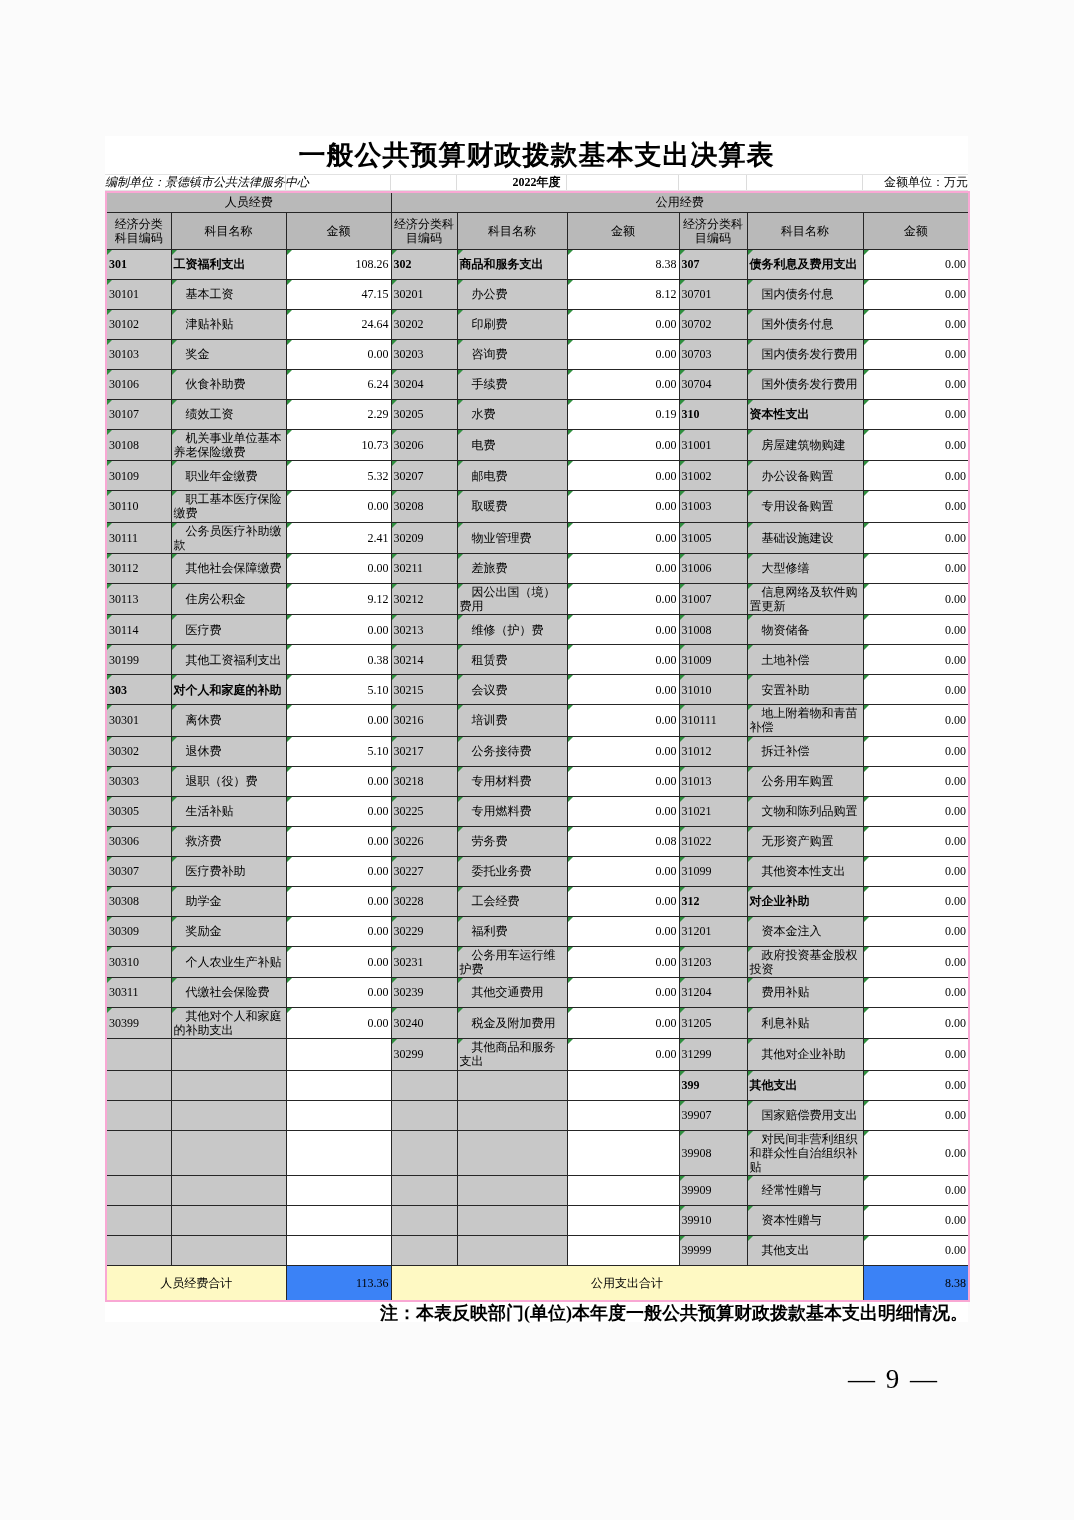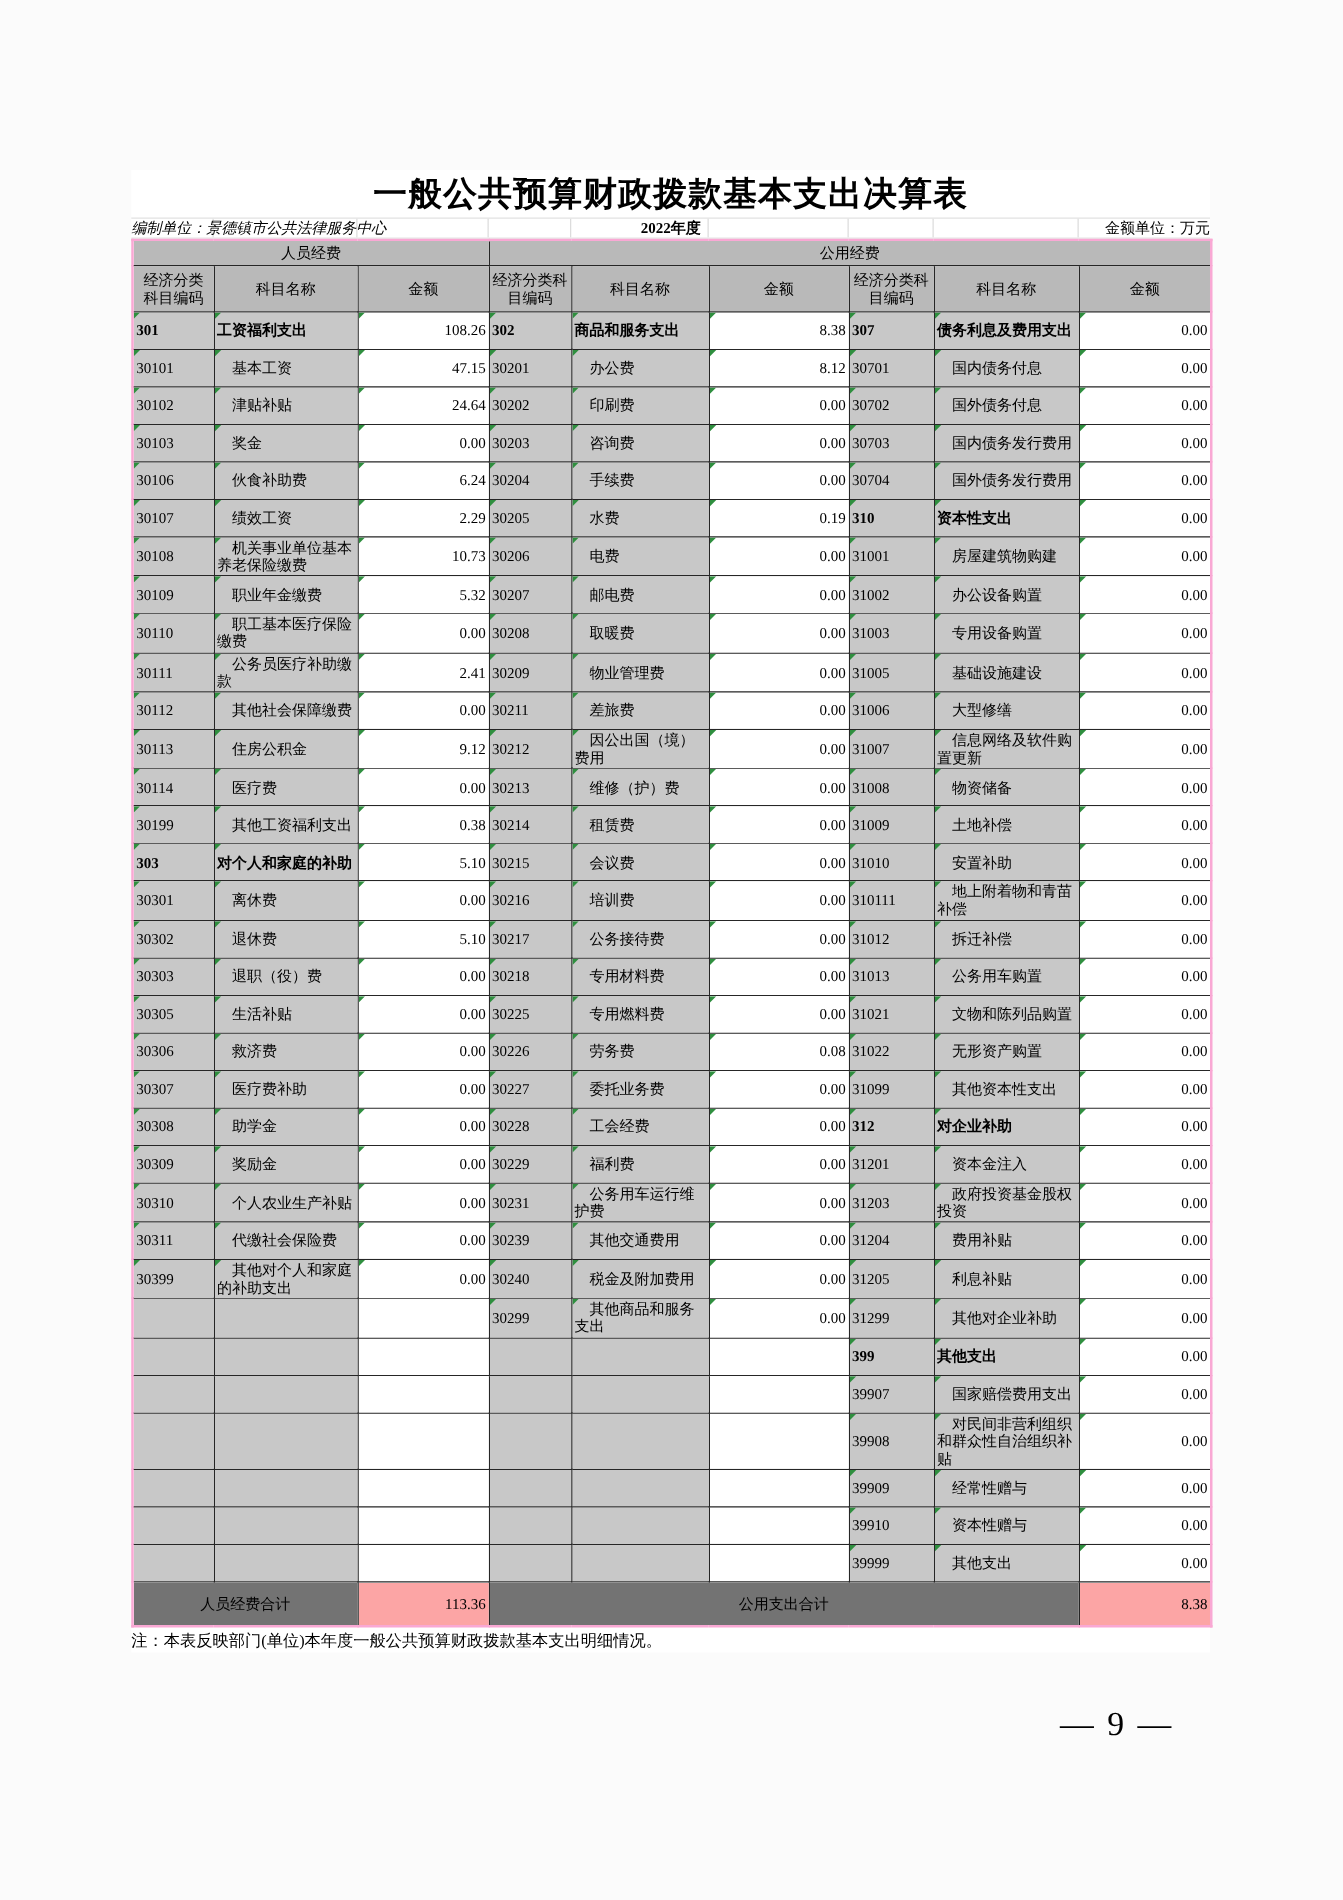--- a/index.html
+++ b/index.html
@@ -49,24 +49,24 @@
   td.name{background:#c8c8c8;padding-left:2px;}
   td.amt{background:#ffffff;text-align:right;padding-right:11px;}
   tr.data td{height:27px;}
   td.cat{font-weight:bold;}
   td.ind{text-indent:12px;}
   td.mark::before{
     content:"";position:absolute;top:0;left:0;width:0;height:0;
     border-top:5px solid #2f8f3f;border-right:5px solid transparent;
   }
   tfoot td{height:32px;}
-  tfoot td.lbl{background:#737373;text-align:center;}
-  tfoot td.amt{background:#fca5a5;font-family:Liberation Serif, serif;}
+  tfoot td.lbl{background:#fef9c3;text-align:center;}
+  tfoot td.amt{background:#3b82f6;font-family:Liberation Serif, serif;}
   .note{
-    margin-top:2px;font-size:13px;line-height:18px;text-align:left;
+    margin-top:2px;font-size:18px;line-height:18px;text-align:right;font-weight:bold;
   }
   .page-no{
     position:absolute;left:848px;top:1364px;
     font-size:27px;letter-spacing:2px;white-space:nowrap;
     font-family:"Liberation Serif","DejaVu Serif",serif;
   }
 </style>
 </head>
 <body>
 

